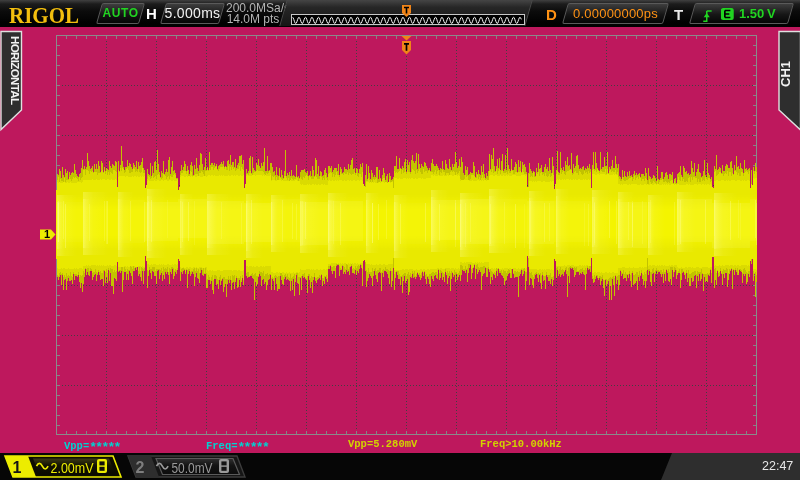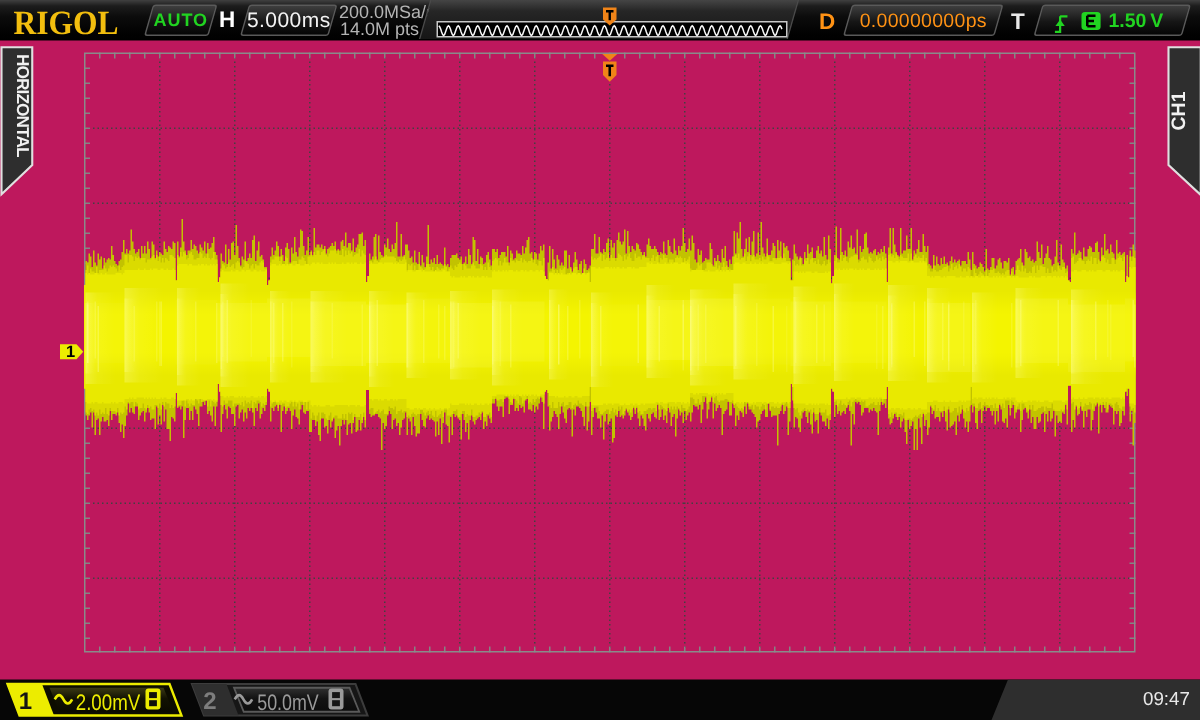--- a/index.html
+++ b/index.html
@@ -267,20 +267,26 @@
     <text x="44" y="238" font-family="Liberation Serif,serif" font-size="11" font-weight="bold" fill="#000">1</text>
   </svg>
 
   <svg class="abs" style="left:0;top:0" width="800" height="480">
     <polygon points="1,31.5 21.5,31.5 21.5,110 1,129.5" fill="#2e2e2e" stroke="#e0e0e0" stroke-width="1.4"></polygon>
     <text x="11" y="36" fill="#f2f2f2" font-size="11.5" font-weight="bold" text-anchor="start" transform="rotate(90 11 36)" textLength="69">HORIZONTAL</text>
     <polygon points="779,31.5 800.5,31.5 800.5,130 779,110" fill="#2e2e2e" stroke="#e0e0e0" stroke-width="1.4"></polygon>
     <text x="790" y="87" fill="#f2f2f2" font-size="13" font-weight="bold" text-anchor="start" transform="rotate(-90 790 87)">CH1</text>
   </svg>
 
+  <div id="meas">
+    <div style="left:64px;color:#00d2d2;">Vpp=<span class="st">*****</span></div>
+    <div style="left:206px;color:#00d2d2;">Freq=<span class="st">*****</span></div>
+    <div style="left:348px;color:#d2d200;">Vpp=5.280mV</div>
+    <div style="left:480px;color:#d2d200;">Freq&gt;10.00kHz</div>
+  </div>
 
   <div id="botbar">
     <svg id="clockp" width="800" height="27">
       <polygon points="672,0 800,0 800,27 661,27" fill="#2e2e2e"></polygon>
 
       <defs>
         <linearGradient id="chg" x1="0" y1="0" x2="0" y2="1">
           <stop offset="0" stop-color="#3b3a14"></stop>
             <stop offset="0.45" stop-color="#121202"></stop>
           <stop offset="1" stop-color="#0a0a00"></stop>
@@ -308,16 +314,16 @@
       <polygon points="156,5.5 233,5.5 239.5,21.5 162.5,21.5" fill="url(#chg2)" stroke="#5a5a5a" stroke-width="1.2"></polygon>
       <text x="135.5" y="19.5" font-size="16" font-weight="bold" fill="#7e7e7e">2</text>
       <path d="M156.5,13.2 q2.9,-5.6 5.8,0 q2.9,5.6 5.8,0" stroke="#9a9a9a" stroke-width="1.7" fill="none"></path>
       <text x="171.5" y="20" font-size="15" fill="#9a9a9a" textLength="41" lengthAdjust="spacingAndGlyphs">50.0mV</text>
       <g transform="translate(219,6)">
         <rect x="0" y="0" width="10" height="14" rx="2" fill="#9a9a9a"></rect>
         <rect x="2.4" y="2.4" width="5.2" height="4" fill="#141414"></rect>
         <rect x="2.4" y="7.8" width="5.2" height="4" fill="#141414"></rect>
       </g>
     </svg>
-    <div id="clock">09:47</div>
+    <div id="clock">22:47</div>
   </div>
 
 </div>
 
 </body></html>

